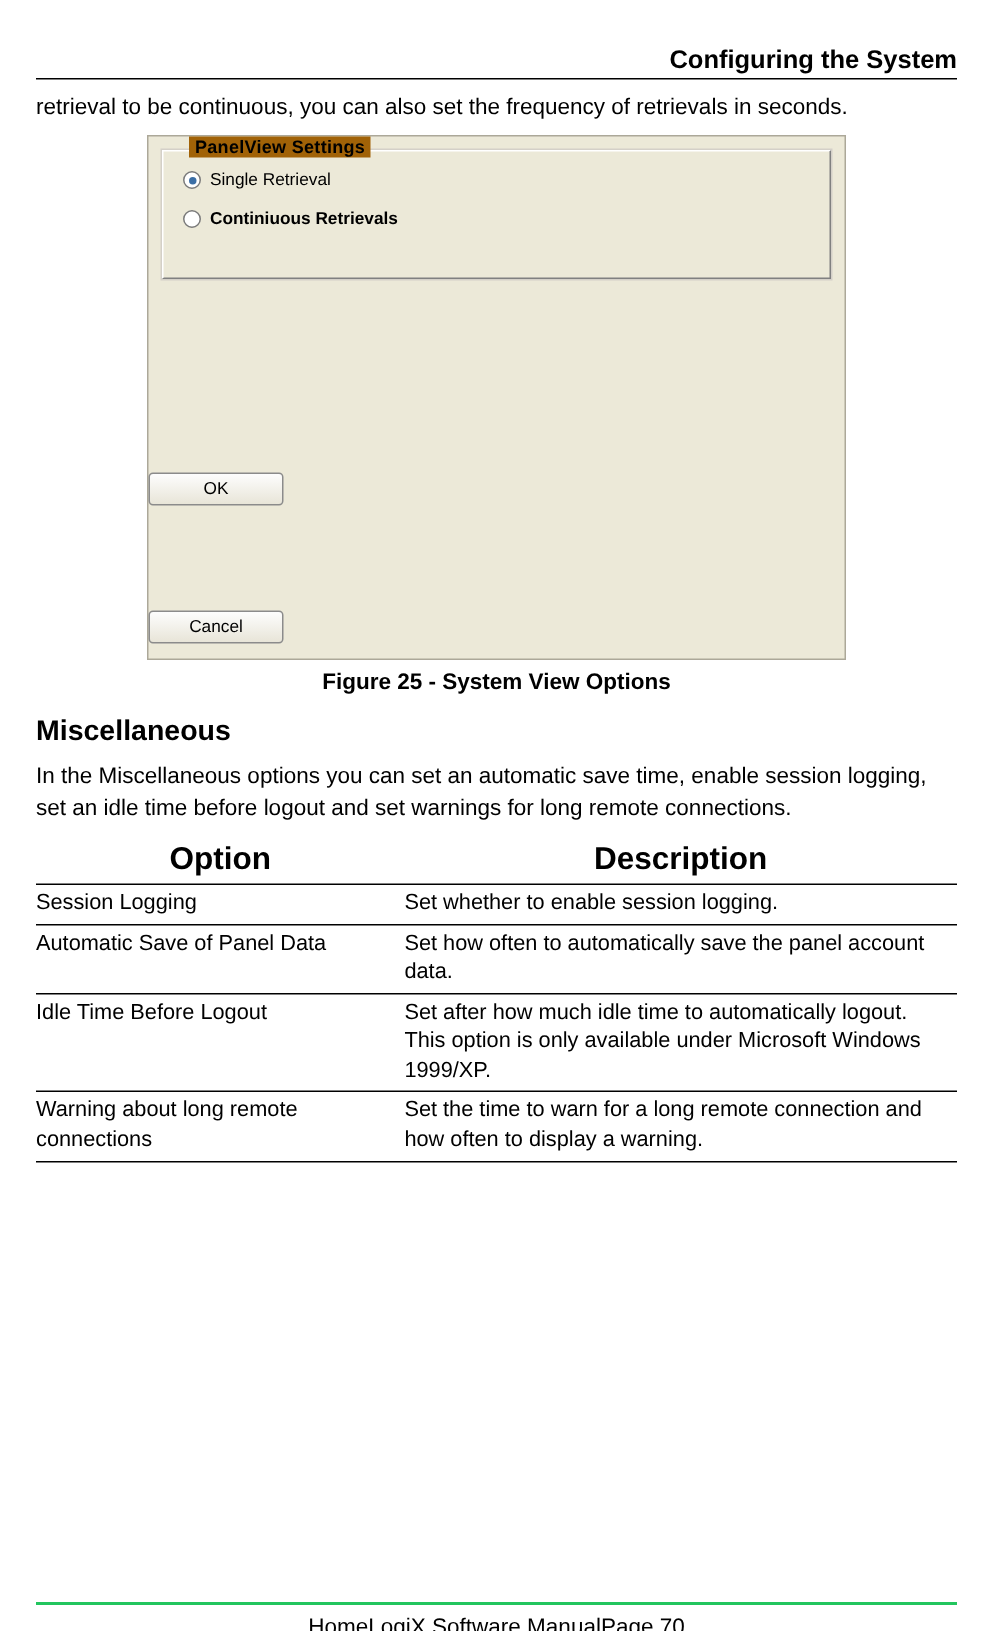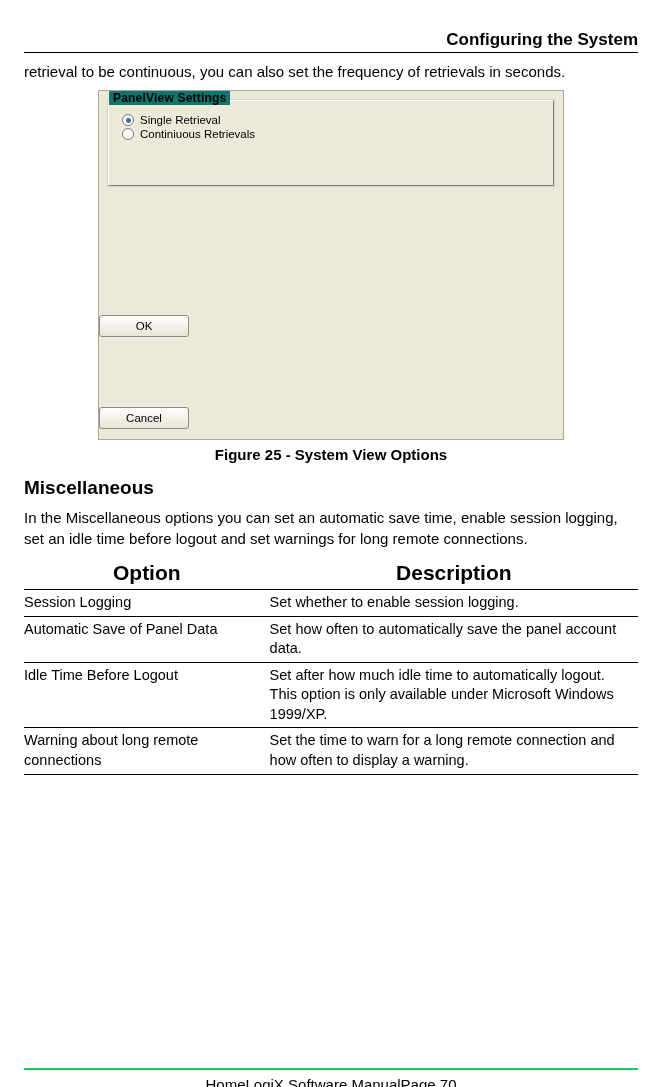--- a/index.html
+++ b/index.html
@@ -65,36 +65,36 @@
     inset: 0;
     border-top: 1px solid #fff;
     border-left: 1px solid #fff;
     border-right: 1px solid #808080;
     border-bottom: 1px solid #808080;
     pointer-events: none;
   }
   .groupbox-legend {
     position: absolute;
     top: -9px;
-    left: 1px;
-    background: #0f766e;
+    left: 18px;
+    background: #a16207;
     padding: 0 4px;
     font-weight: bold;
     font-size: 12px;
     letter-spacing: 0.2px;
   }
   .radio-row {
     position: absolute;
     display: flex;
     align-items: center;
     gap: 6px;
     left: 14px;
   }
   .radio-row.r1 { top: 14px; }
-  .radio-row.r2 { top: 28px; }
+  .radio-row.r2 { top: 40px; font-weight: bold; }
   .radio-dot {
     width: 12px;
     height: 12px;
     border-radius: 50%;
     background: #fff;
     border: 1px solid #7b7b7b;
     box-sizing: border-box;
     display: flex;
     align-items: center;
     justify-content: center;

